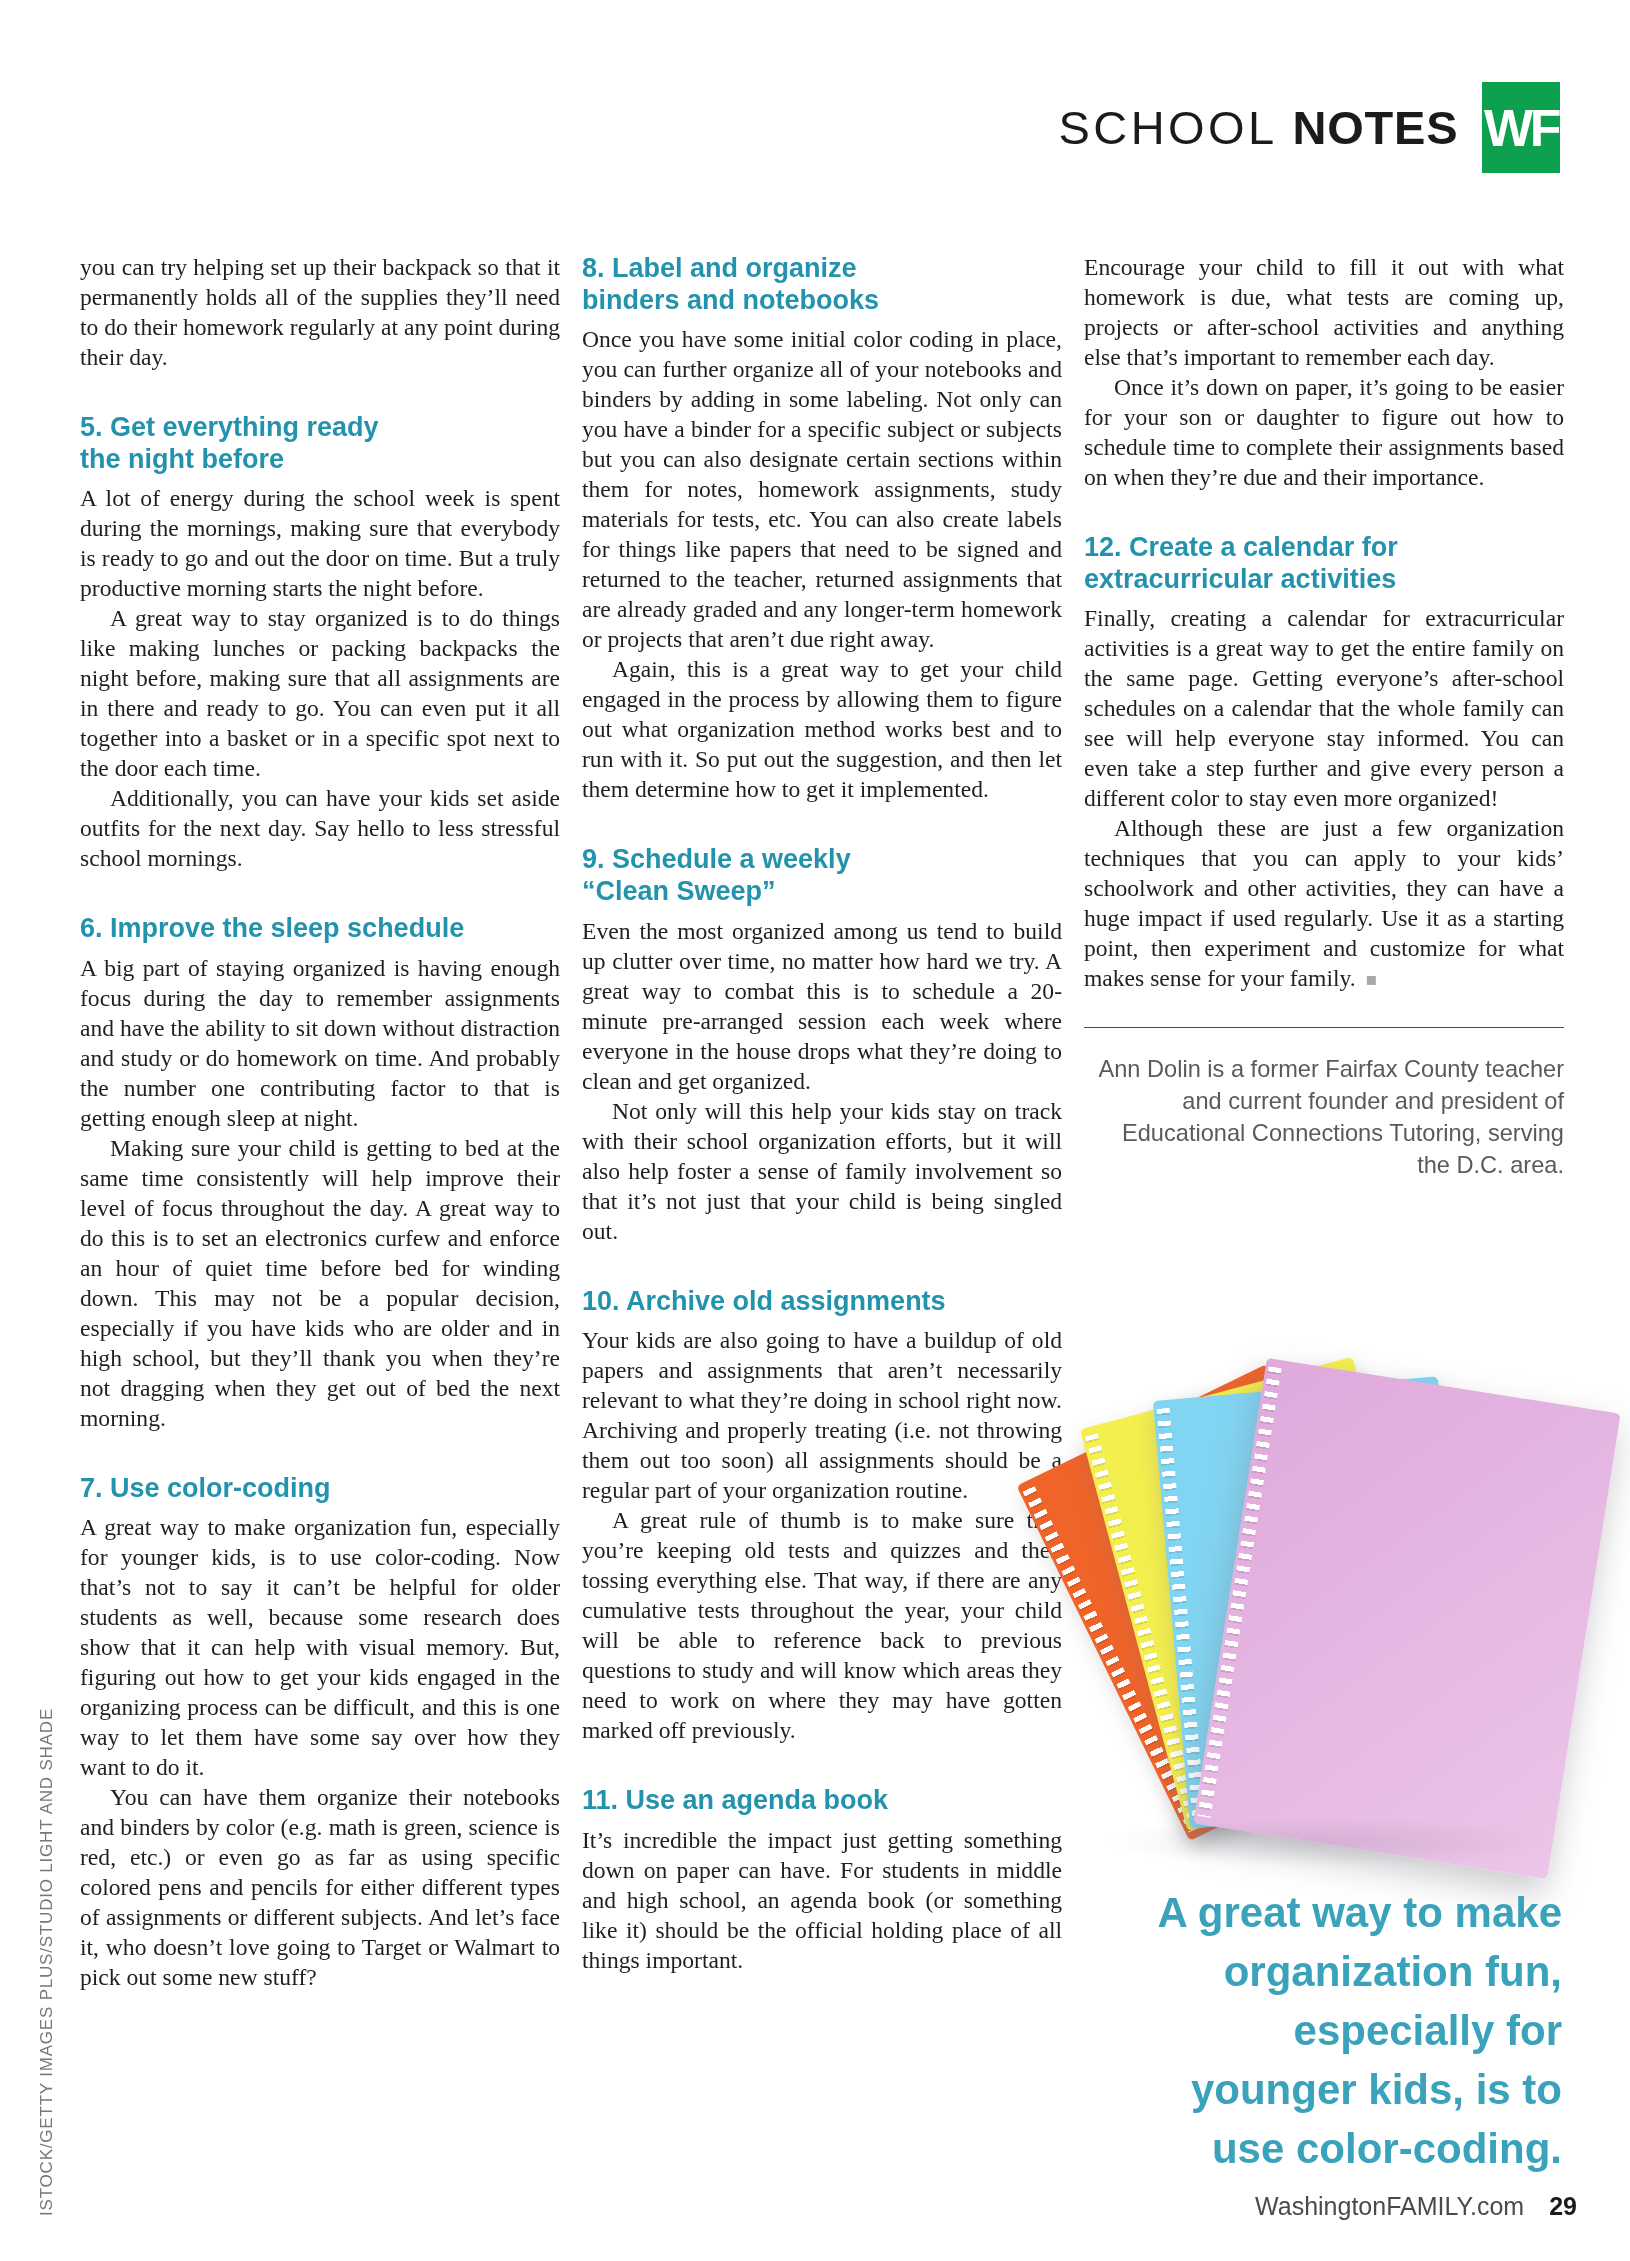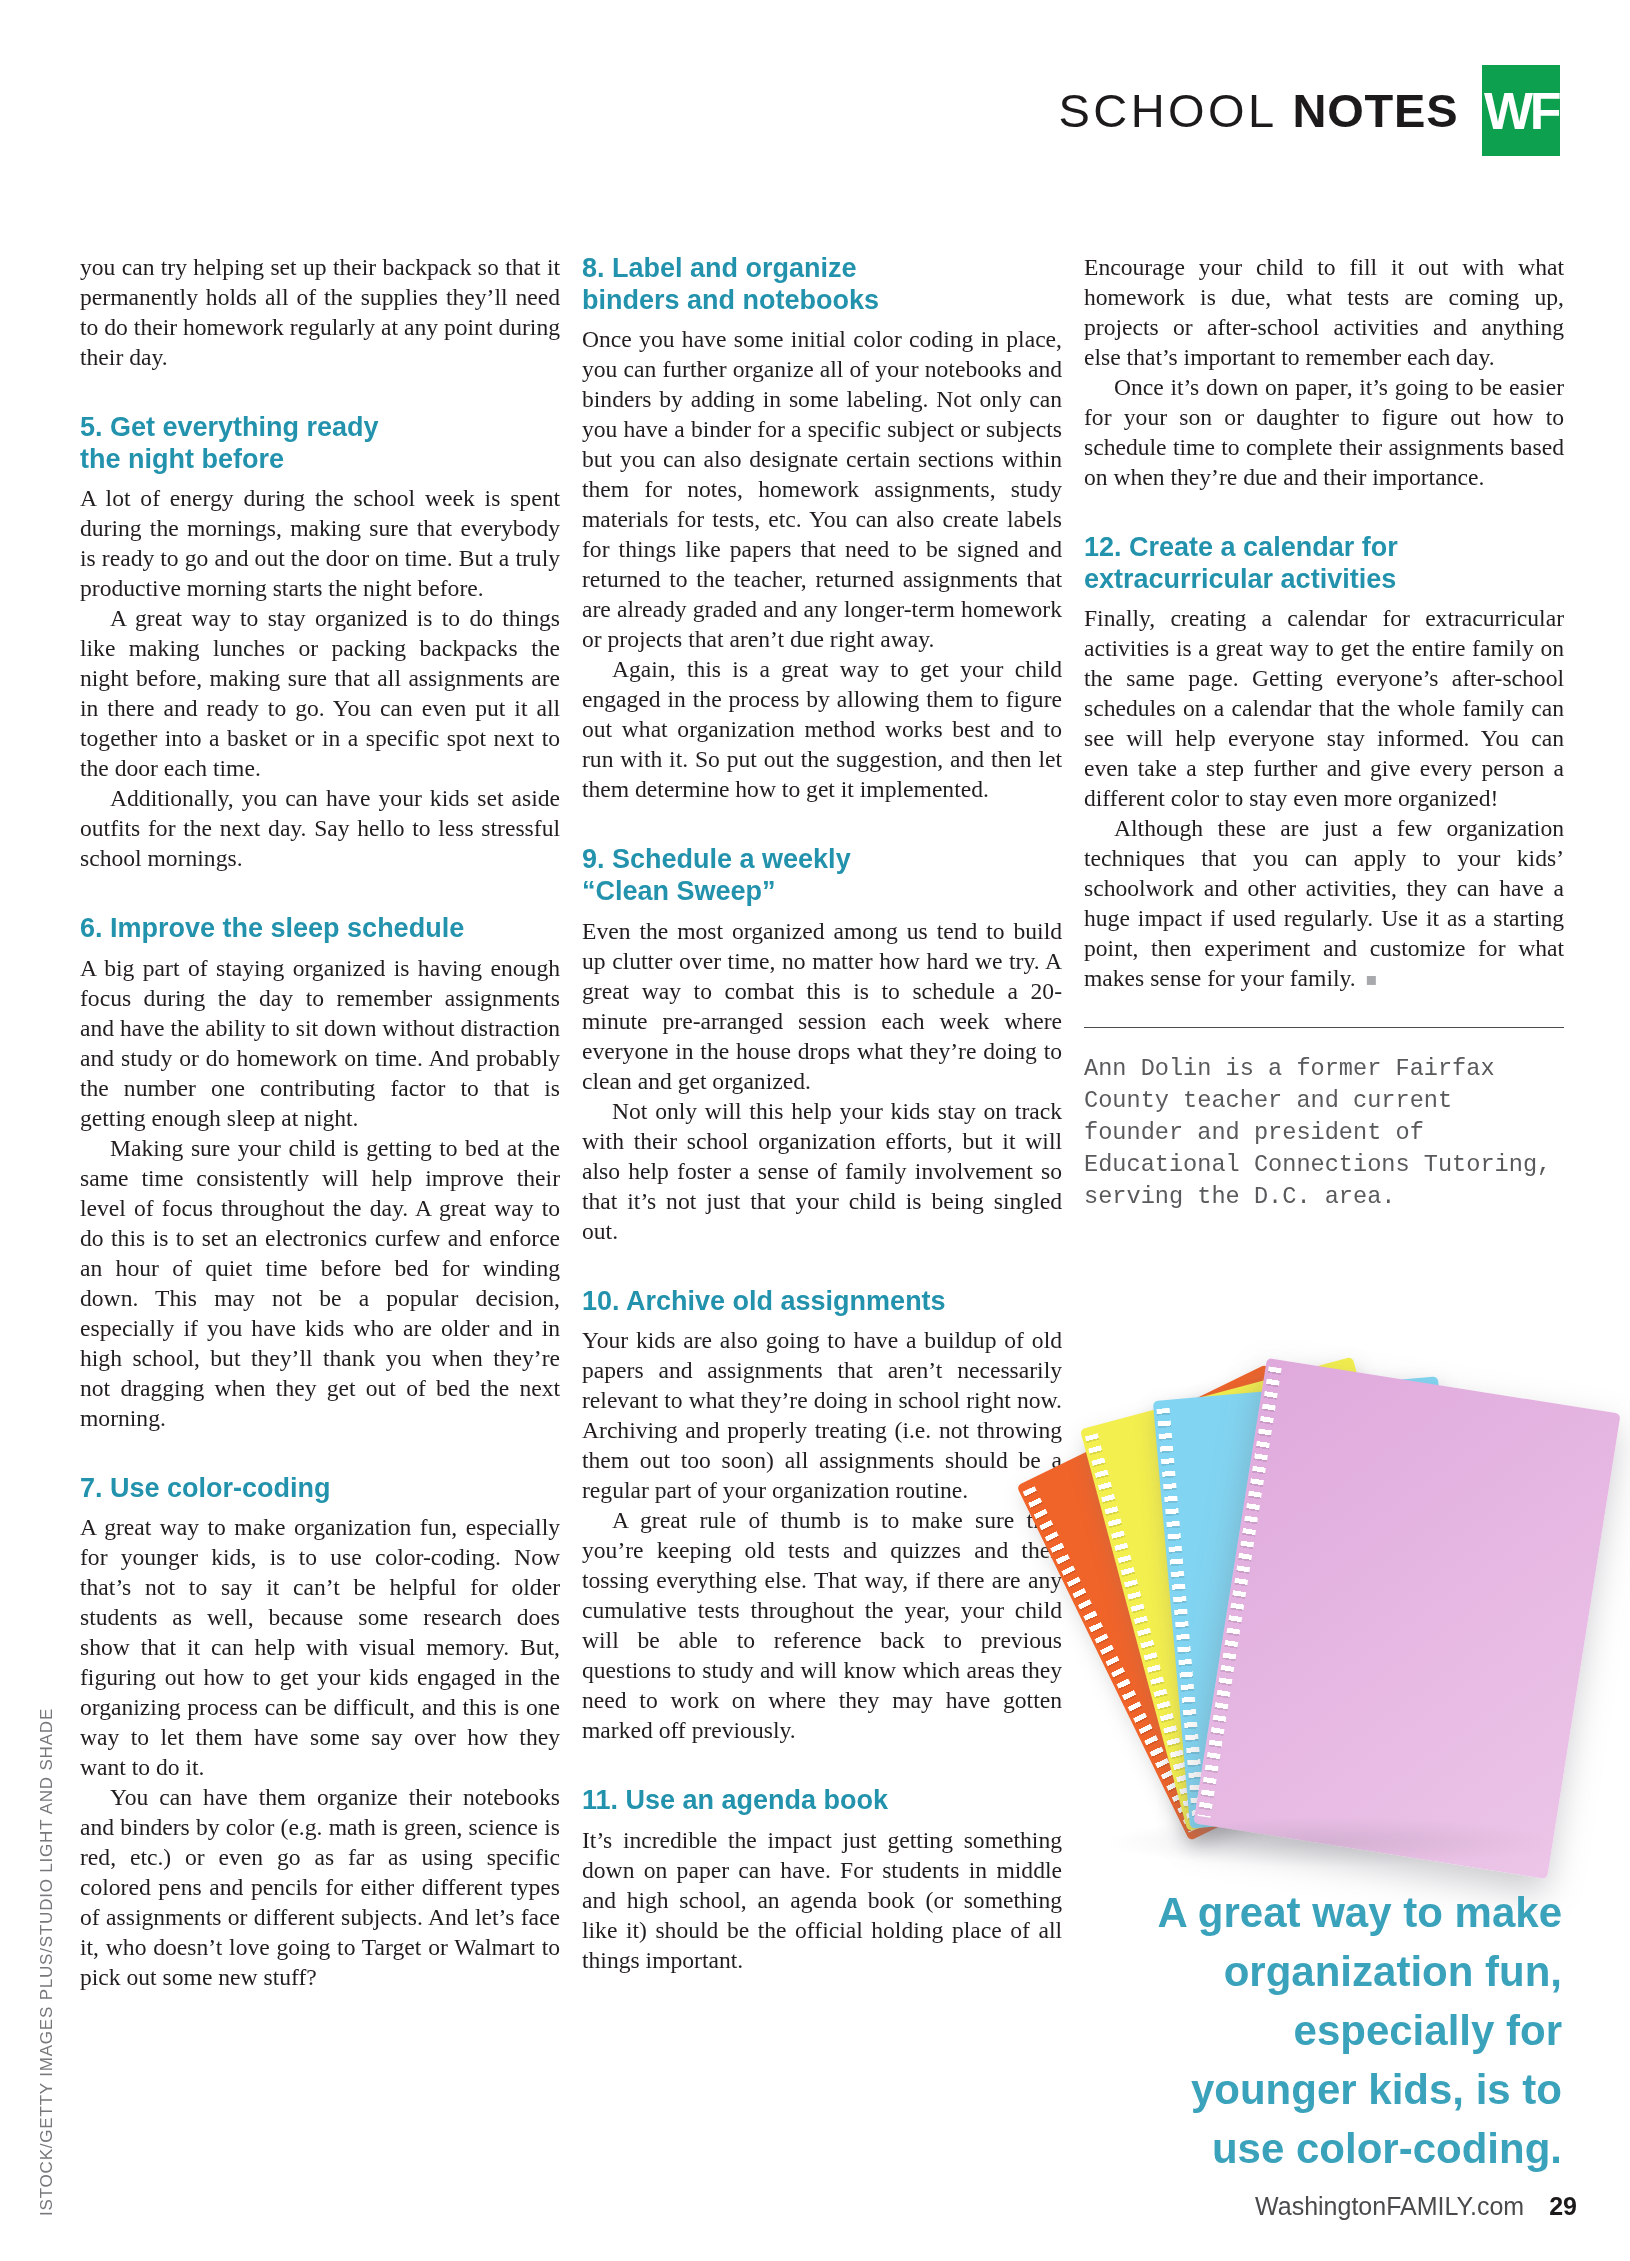--- a/index.html
+++ b/index.html
@@ -1,20 +1,20 @@
 <!DOCTYPE html>
 <html lang="en" style="font-size:13.5px"><head>
 <meta charset="utf-8">
 <style>
   html,body{margin:0;padding:0;background:#ffffff;}
   .page{position:relative;width:1630px;height:2261px;background:#ffffff;overflow:hidden;
         font-family:"Liberation Serif",serif;color:#221d1e;}
 
   
-  .header{position:absolute;top:65px;right:70px;display:flex;align-items:center;gap:23.6px;}
+  .header{position:absolute;top:82px;right:70px;display:flex;align-items:center;gap:23.6px;}
   .kicker{font-family:"Liberation Sans",sans-serif;font-size:47px;line-height:1;color:#1c1a1b;
           display:flex;align-items:baseline;gap:15px;}
   .k-light{font-weight:400;letter-spacing:3.4px;}
   .k-bold{font-weight:700;letter-spacing:0.8px;}
   .logo{width:78px;height:91px;background:#0da04e;color:#ffffff;display:flex;align-items:center;
         justify-content:center;font-family:"Liberation Sans",sans-serif;font-weight:700;
         font-size:52px;letter-spacing:-3.4px;}
 
   
   .columns{position:absolute;left:80px;top:252px;width:1482px;display:flex;gap:22px;}
@@ -22,22 +22,22 @@
   p.body{margin:0;font-size:23.6px;line-height:30px;text-align:justify;hyphens:auto;
          -webkit-hyphens:auto;color:#221d1e;}
   p.body.indent{text-indent:30px;}
   h3.sec{margin:39px 0 8.4px 0;font-family:"Liberation Sans",sans-serif;font-weight:700;
          font-size:27px;line-height:32px;color:#2292ad;white-space:pre-line;}
   .col > :first-child{margin-top:0;}
 
   
   .endmark{color:#a7a9ac;font-size:18.5px;margin-left:10px;font-family:"Liberation Sans",sans-serif;}
   hr.bio-rule{border:none;border-top:1.7px solid #4c4c4e;margin:32px 0 0 0;}
-  p.bio{margin:25px 0 0 0;font-family:Liberation Mono, monospace;font-size:23.6px;
-        line-height:32px;color:#595a5c;text-align:left;}
+  p.bio{margin:25px 0 0 0;font-family:Liberation Sans, sans-serif;font-size:23.6px;
+        line-height:32px;color:#595a5c;text-align:right;}
 
   
   .photo{position:absolute;left:1077px;top:1346px;width:554px;height:538px;}
   .photo::after{content:"";position:absolute;left:25px;bottom:17px;width:454px;height:50px;
         background:radial-gradient(ellipse at center,rgba(120,120,130,0.18),rgba(120,120,130,0) 70%);}
   .nb{position:absolute;border-radius:5px;}
   .nb::before{content:"";position:absolute;left:3.4px;top:8.4px;bottom:8.4px;width:12.6px;
         background-image:repeating-linear-gradient(to bottom,#ffffff 0 5px,rgba(0,0,0,0.10) 5px 6.7px,
         rgba(255,255,255,0) 6.7px 12.6px);}
   .nb-orange{left:11.8px;top:59px;width:278px;height:395px;background:#f0642a;

